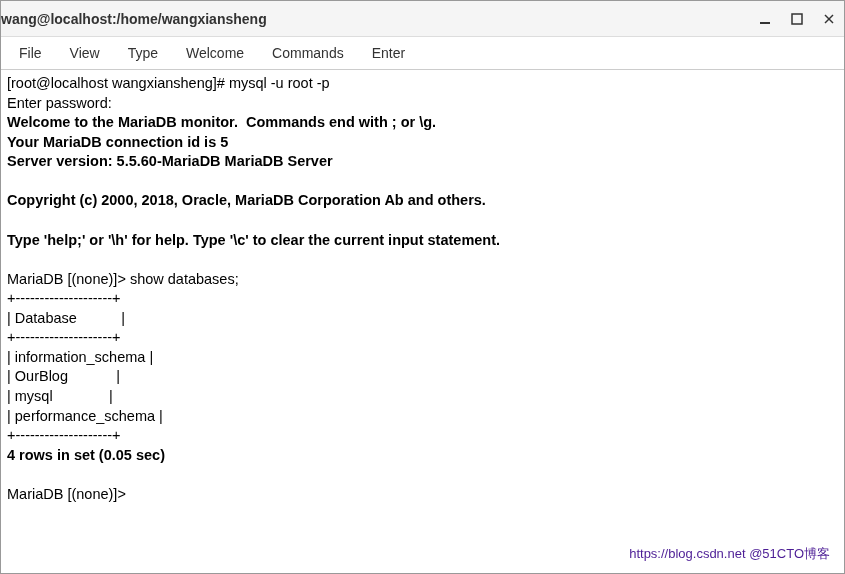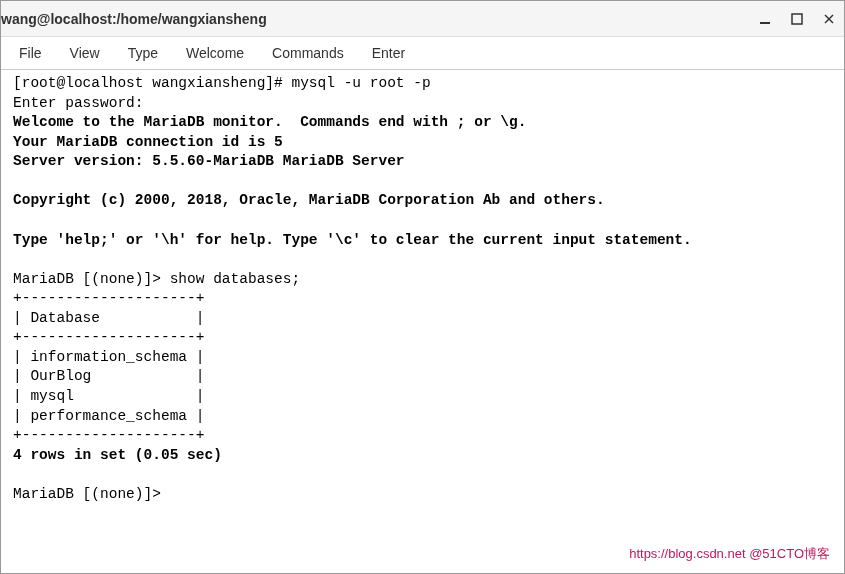--- a/index.html
+++ b/index.html
@@ -56,35 +56,35 @@
       color: #333;
     }
     .menu-item {
       padding: 4px 10px;
       cursor: pointer;
     }
     .terminal {
       flex: 1;
       background: #fff;
       color: #000;
-      font-family: Liberation Mono, monospace;
+      font-family: Liberation Sans, sans-serif;
       font-size: 14.5px;
       line-height: 1.35;
-      padding: 4px 12px;
+      padding: 4px 6px;
       white-space: pre;
       overflow: hidden;
     }
     .bold {
       font-weight: bold;
     }
     .watermark {
       position: absolute;
       right: 14px;
       bottom: 10px;
-      color: #be185d;
+      color: #4c1d95;
       font-size: 13px;
       pointer-events: none;
     }
   </style>
 </head>
 <body>
 
 <div class="titlebar">
   <span>wang@localhost:/home/wangxiansheng</span>
   <div class="window-controls">

